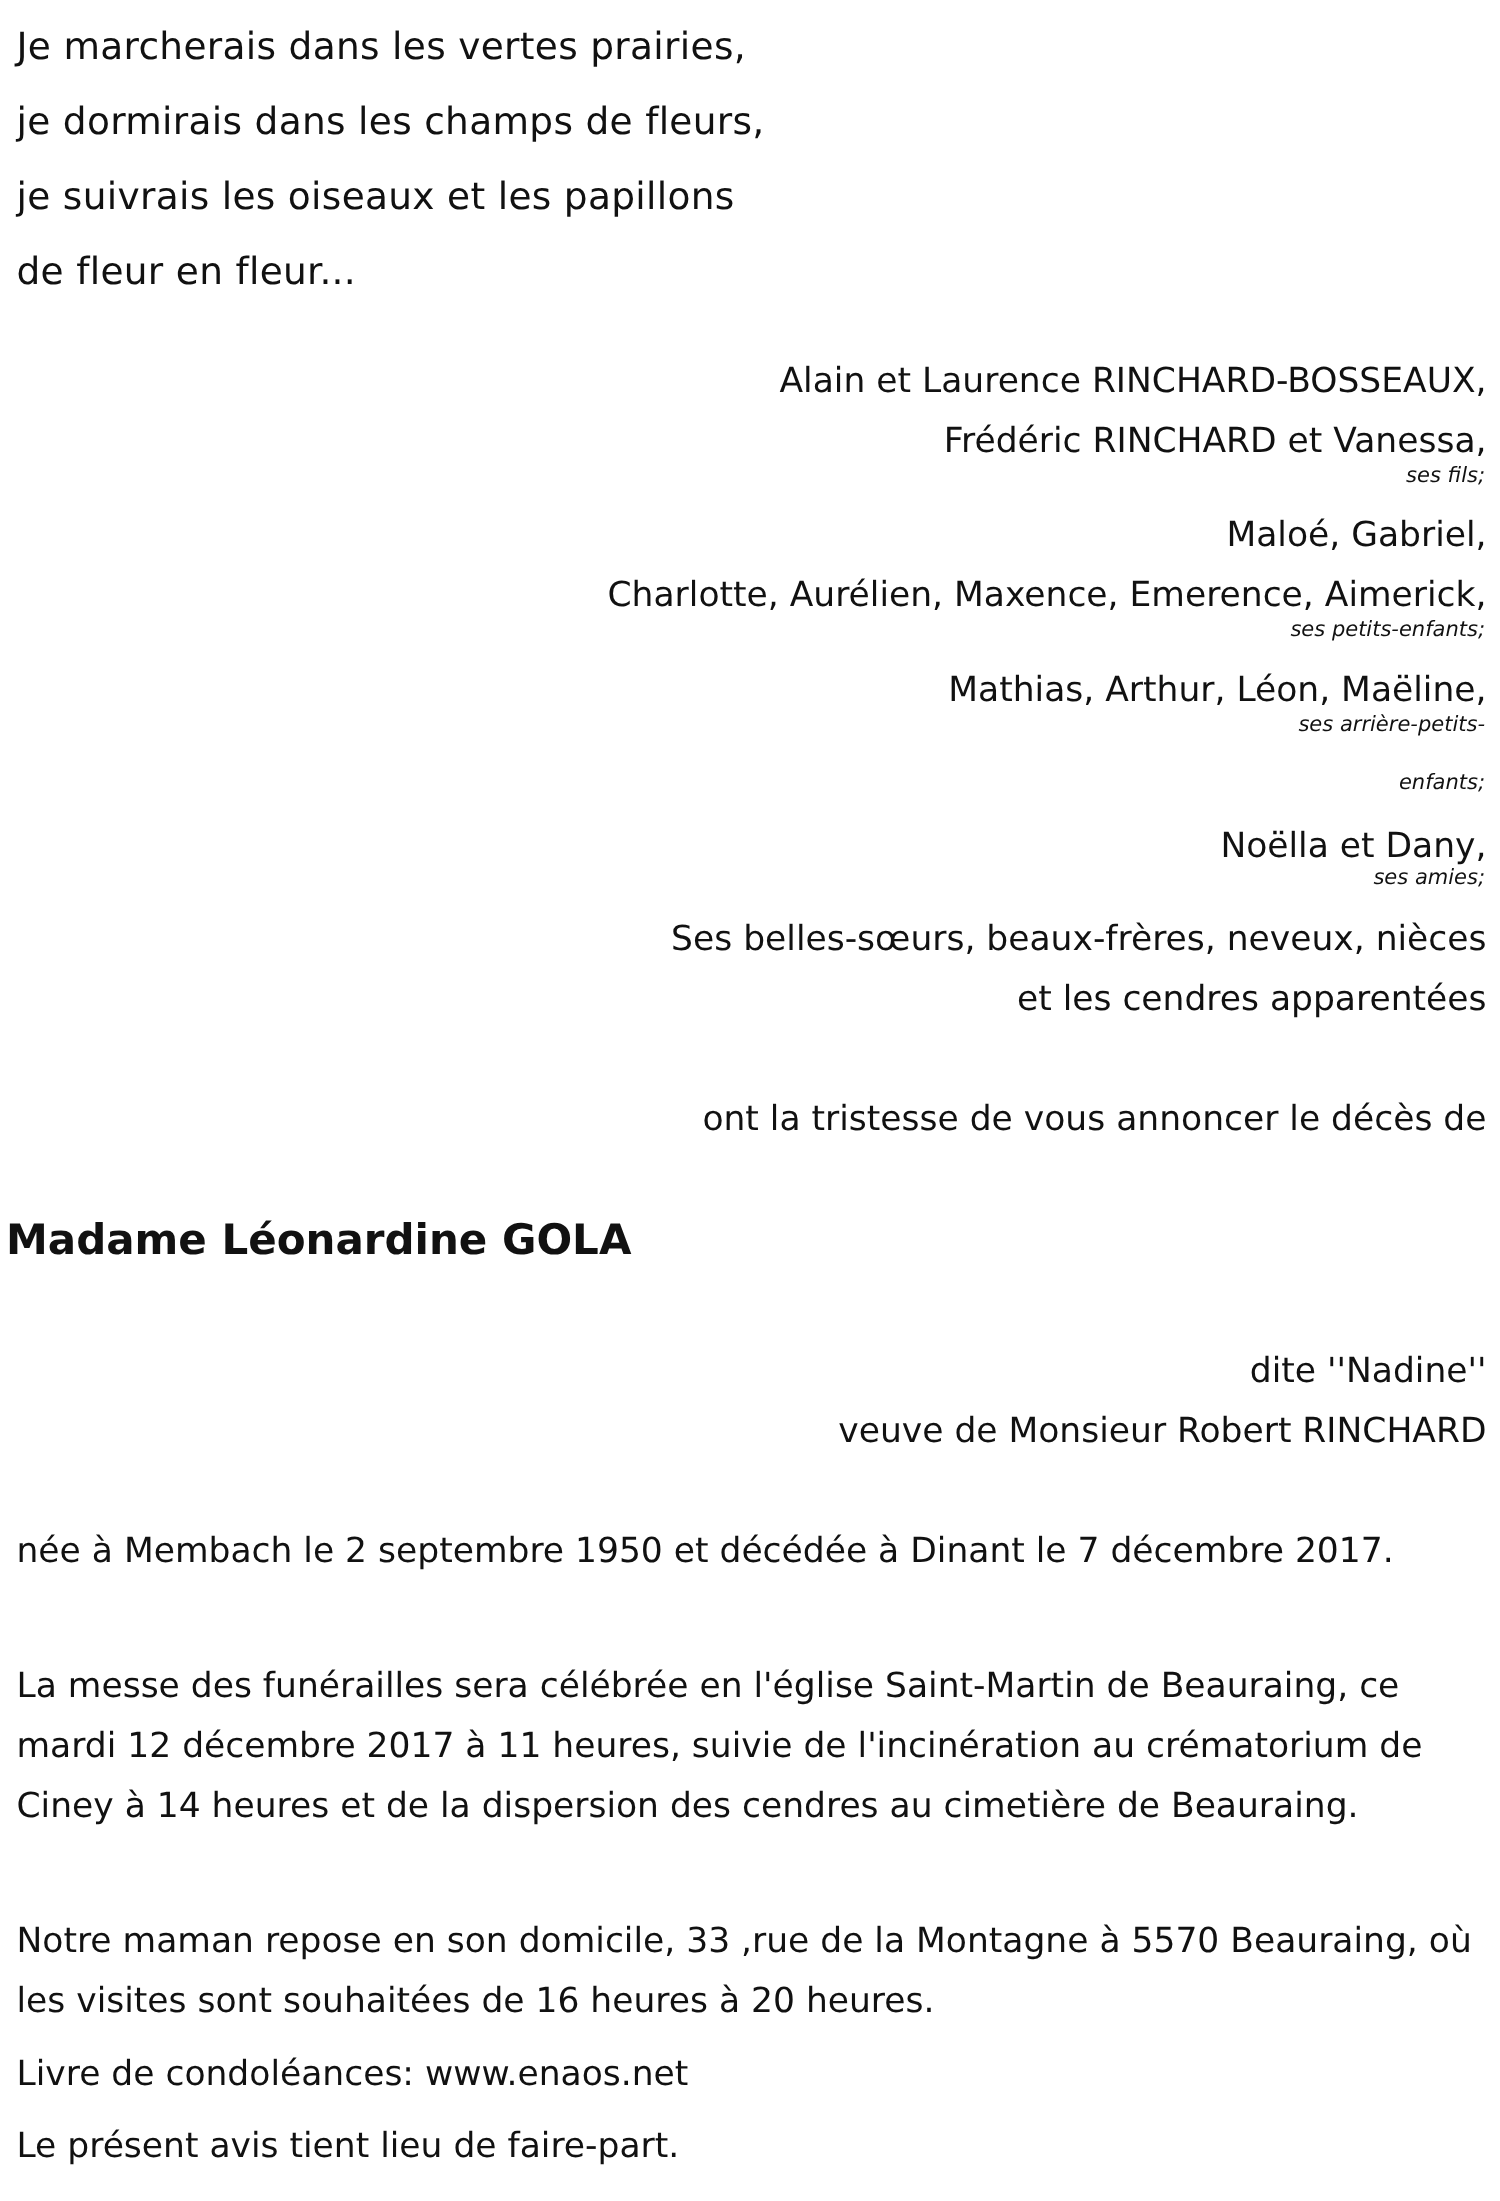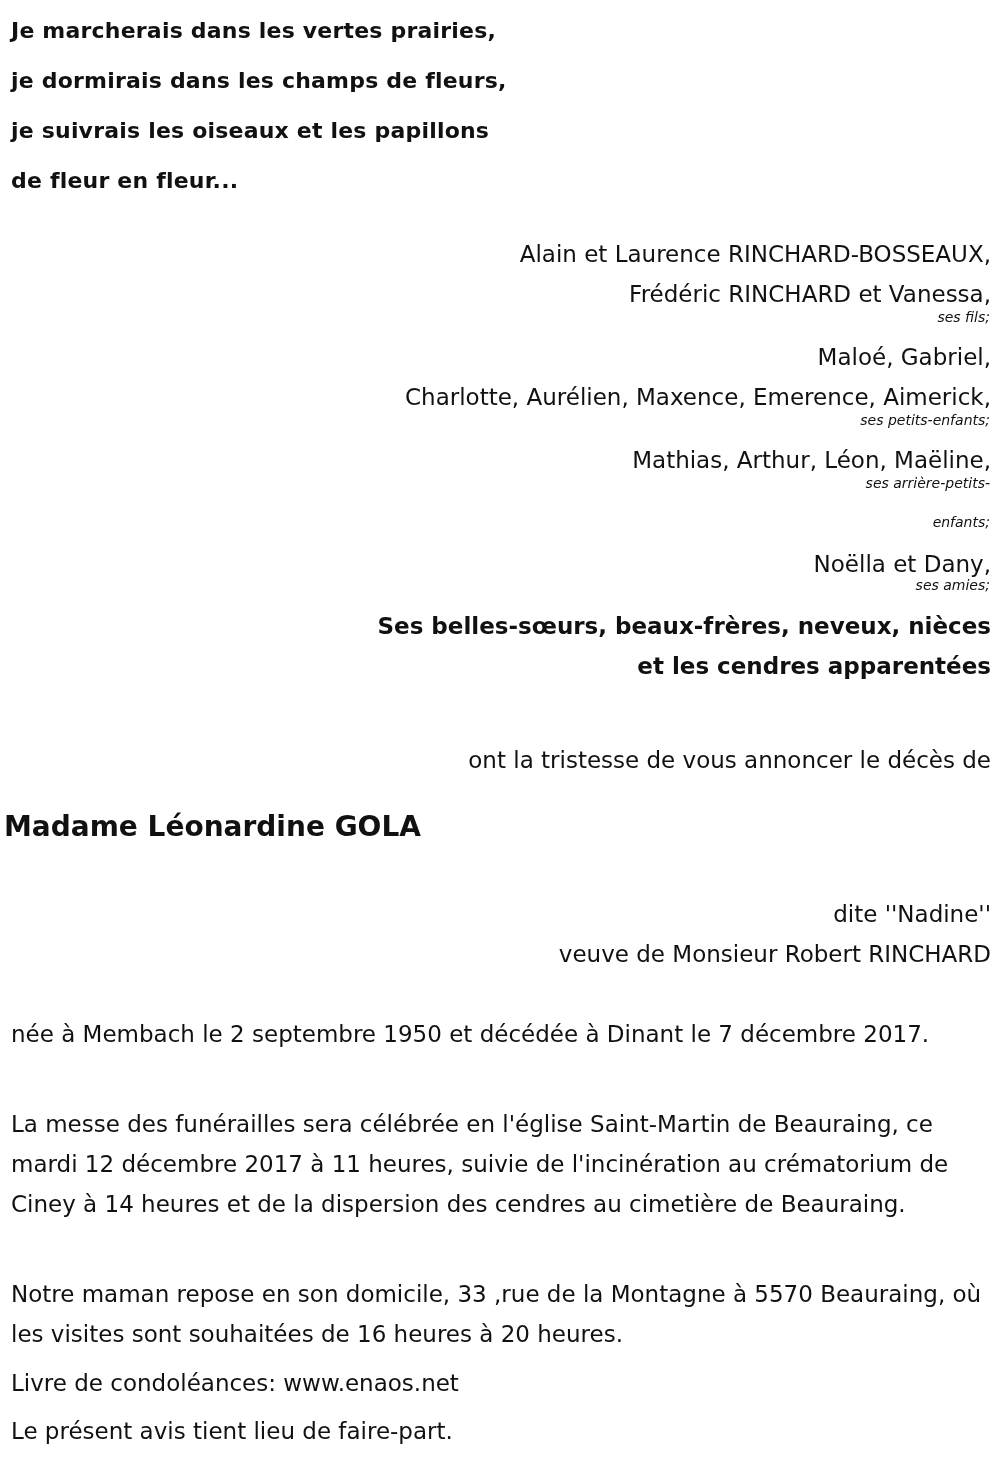--- a/index.html
+++ b/index.html
@@ -7,21 +7,21 @@
       width: 1000px;
       height: 1467px;
       overflow: hidden;
       font-family: "DejaVu Sans", sans-serif;
       color: #111111;
       position: relative;
     }
     .page { position: absolute; left: 0; top: 0; width: 1000px; }
     .poem {
       position: absolute; left: 11px; top: 6px;
-      font-weight: bold; font-size: 22px; line-height: 50px;
+      font-weight: normal; font-size: 25px; line-height: 50px;
       letter-spacing: 0.2px;
     }
     .poem div { white-space: nowrap; }
     .block {
       position: absolute; left: 11px; width: 980px;
       font-size: 23px; line-height: 40px; text-align: right;
     }
     .line { white-space: nowrap; }
     .rel {
       position: absolute; right: 10px;
@@ -75,26 +75,26 @@
     <div>enfants;</div>
   </div>
 
   <div class="block" style="top:544px;">
     <div class="line">Noëlla et Dany,</div>
   </div>
   <div class="rel" style="top:566px;">
     <div>ses amies;</div>
   </div>
 
-  <div class="block" style="top:606px;font-weight:bold;">
+  <div class="block" style="top:606px;">
     <div class="line">Ses belles-sœurs, beaux-frères, neveux, nièces</div>
     <div class="line">et les cendres apparentées</div>
   </div>
 
-  <div class="block" style="top:726px;margin-top:14px;">
+  <div class="block" style="top:726px;">
     <div class="line">ont la tristesse de vous annoncer le décès de</div>
   </div>
 
   <div class="name">Madame Léonardine GOLA</div>
 
   <div class="block" style="top:894px;">
     <div class="line">dite ''Nadine''</div>
     <div class="line">veuve de Monsieur Robert RINCHARD</div>
   </div>
 

